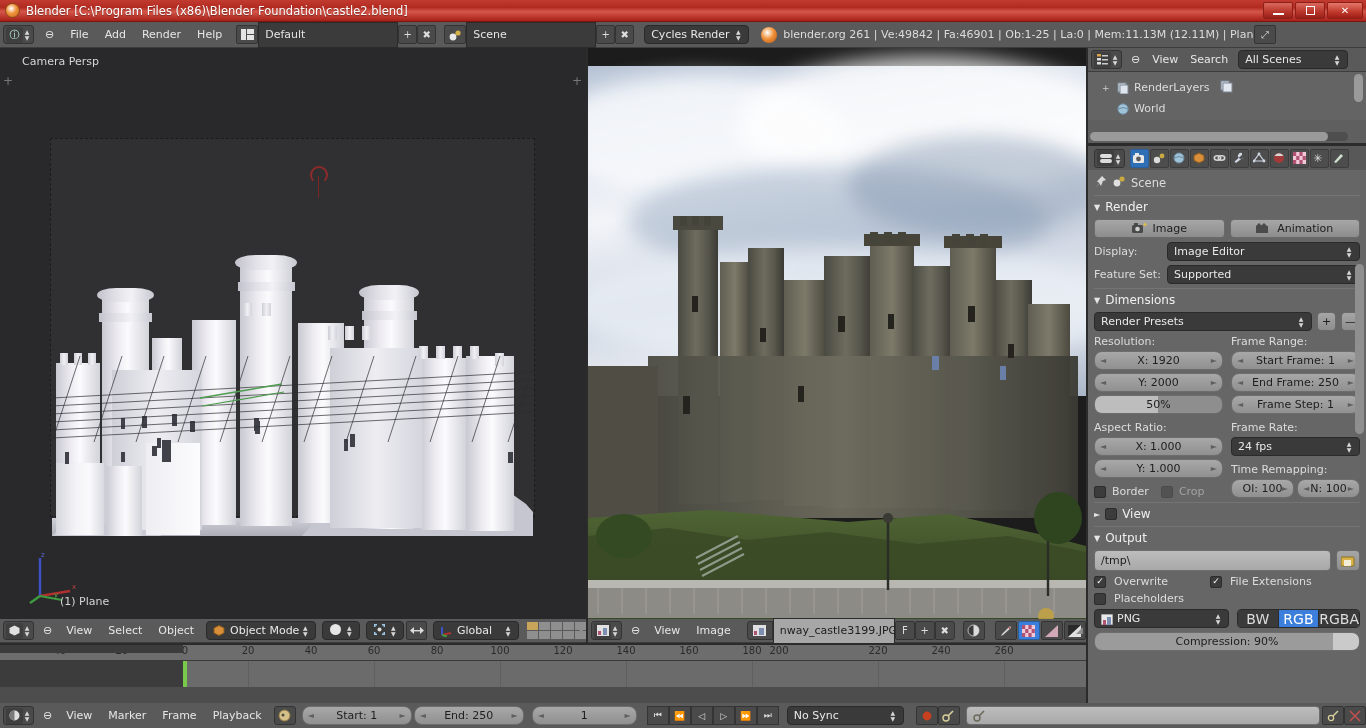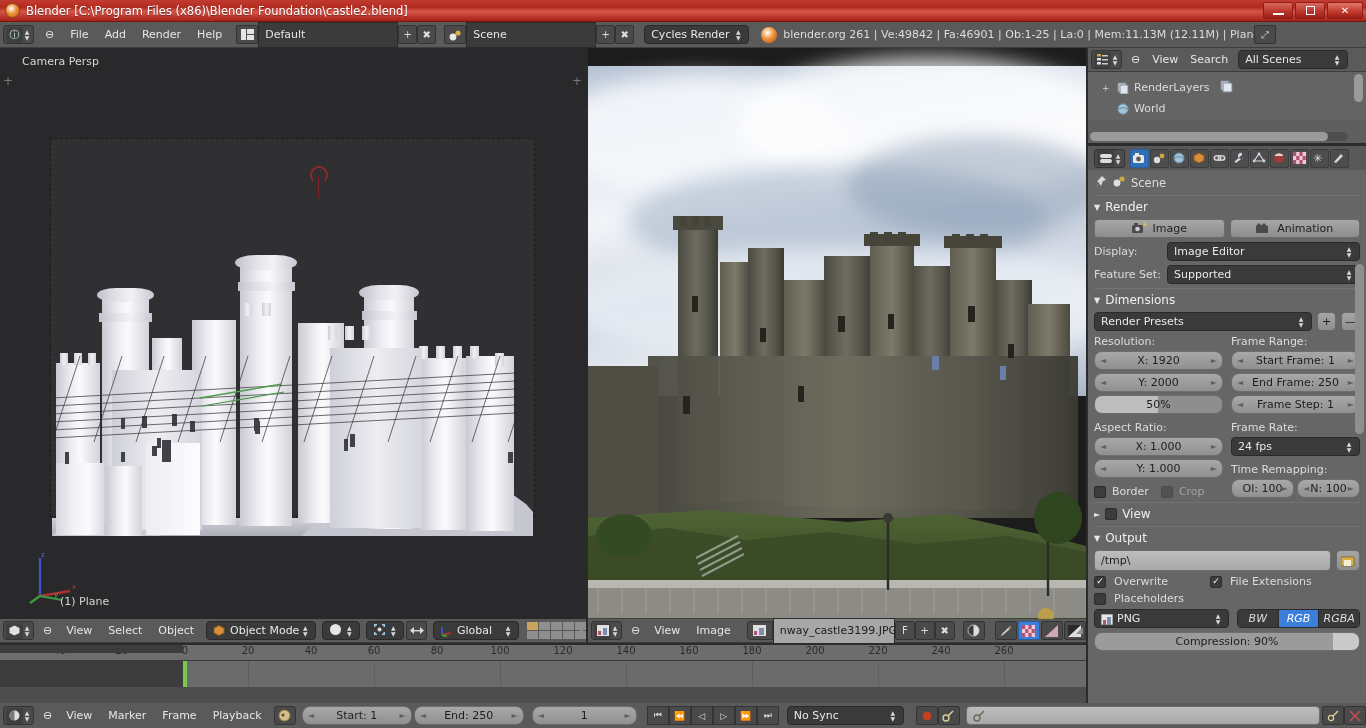--- a/index.html
+++ b/index.html
@@ -150,21 +150,21 @@
   }
   .dark-sel {
     background:#3a3a3a;border:1px solid #2a2a2a;border-radius:4px;height:19px;
     display:flex;align-items:center;color:#e8e8e8;font-size:11px;padding:0 6px;
     justify-content:space-between;
   }
   .cbx { width:12px;height:12px;border-radius:2px;background:#3c3c3c;border:1px solid #2c2c2c;
     display:flex;align-items:center;justify-content:center;color:#fff;font-size:9px;line-height:1;}
   .segbtn { display:flex; height:19px; border-radius:4px; overflow:hidden; border:1px solid #2a2a2a; }
   .segbtn div { flex:1; display:flex;align-items:center;justify-content:center;
-    background:#3a3a3a; color:#ddd; font-size:11px; border-right:1px solid #2a2a2a;font-style:italic; }
+    background:#3a3a3a; color:#ddd; font-size:14px; border-right:1px solid #2a2a2a; }
   .segbtn div:last-child{border-right:none;}
   .segbtn div.on { background:#3b7edb; color:#fff; }
   .pathfield {
     background:linear-gradient(to bottom,#bdbdbd,#a8a8a8);
     border:1px solid #6d6d6d;border-radius:4px;height:21px;
     display:flex;align-items:center;color:#1c1c1c;font-size:11px;padding:0 6px;flex:1;
   }
   .props-scroll { position:absolute; right:2px; top:94px; width:9px; height:170px; background:#8f8f8f; border-radius:5px; }
 
   
@@ -1011,21 +1011,21 @@
       <span class="tl-tick" style="left:185px;">0</span>
       <span class="tl-tick" style="left:248px;">20</span>
       <span class="tl-tick" style="left:311px;">40</span>
       <span class="tl-tick" style="left:374px;">60</span>
       <span class="tl-tick" style="left:437px;">80</span>
       <span class="tl-tick" style="left:500px;">100</span>
       <span class="tl-tick" style="left:563px;">120</span>
       <span class="tl-tick" style="left:626px;">140</span>
       <span class="tl-tick" style="left:689px;">160</span>
       <span class="tl-tick" style="left:752px;">180</span>
-      <span class="tl-tick" style="left:815px;">200</span>
+      <span class="tl-tick" style="left:779px;">200</span>
       <span class="tl-tick" style="left:878px;">220</span>
       <span class="tl-tick" style="left:941px;">240</span>
       <span class="tl-tick" style="left:1004px;">260</span>
     </div>
     <div class="tl-bar"></div>
     <div class="tl-area">
       <div class="tl-line" style="left:248px;top:0;"></div>
       <div class="tl-line" style="left:374px;top:0;"></div>
       <div class="tl-line" style="left:500px;top:0;"></div>
       <div class="tl-line" style="left:626px;top:0;"></div>

